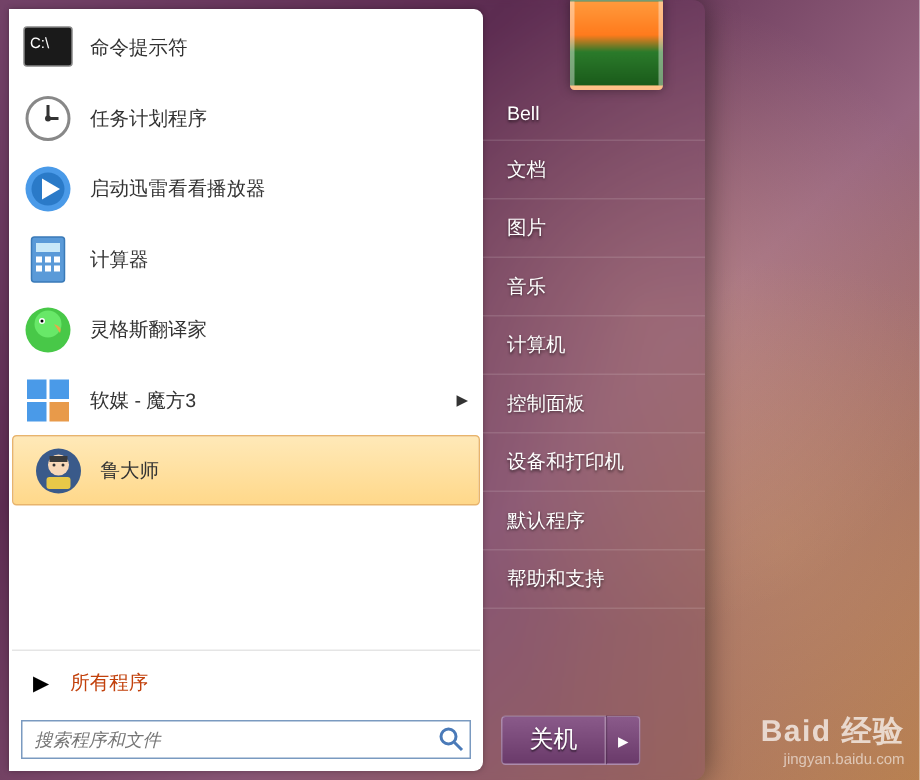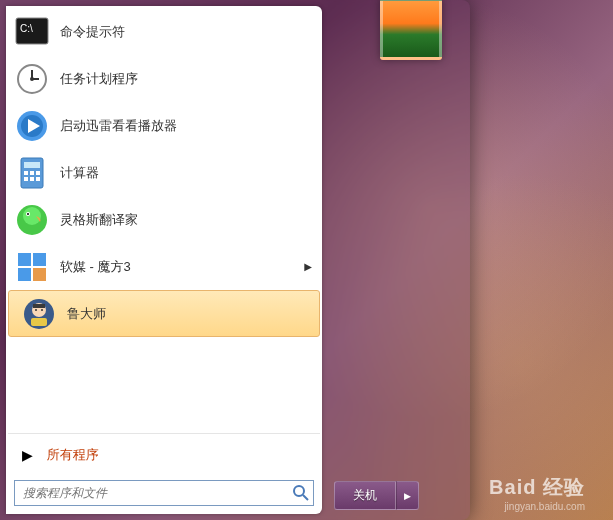--- a/index.html
+++ b/index.html
@@ -17,23 +17,23 @@
 .all-programs{display:flex;align-items:center;padding:8px 10px;cursor:pointer}
 .all-programs .arrow{font-size:14px;margin-right:14px;margin-left:6px}
 .all-programs-label{font-size:13px;color:#c2410c}
 .search-box{margin:8px;position:relative}
 .search-input{width:100%;height:26px;padding:0 28px 0 8px;border:1px solid #7a9ac0;font-size:12px;font-style:italic;color:#888;outline:none;font-family:Liberation Serif, serif}
 .search-icon{position:absolute;right:4px;top:4px;width:18px;height:18px}
 .right-panel{flex:1;padding:58px 0 0 0;display:flex;flex-direction:column}
 .user-picture{position:absolute;top:-2px;left:380px;width:62px;height:62px;border:3px solid rgba(255,255,255,.4);background:linear-gradient(#ff9a3c 0%,#ff7a1c 40%,#2a7a2a 60%,#1a5a1a 100%);border-radius:3px;box-shadow:0 0 8px rgba(0,0,0,.4)}
 .right-item{padding:10px 16px;color:#fff;font-size:13px;cursor:pointer;text-shadow:0 1px 2px rgba(0,0,0,.6);border-bottom:1px solid rgba(255,255,255,.12)}
 .shutdown-area{margin-top:auto;padding:10px 12px;display:flex}
-.shutdown-btn{background:linear-gradient(#8a5a8a,#6a3a6a);border:1px solid rgba(255,255,255,.3);color:#fff;padding:5px 18px;font-size:12px;border-radius:3px 0 0 3px;cursor:pointer;text-shadow:0 1px 1px rgba(0,0,0,.5)}
+.shutdown-btn{background:linear-gradient(#8a5a8a,#6a3a6a);border:1px solid rgba(255,255,255,.3);color:#fff;padding:5px 18px;font-size:16px;border-radius:3px 0 0 3px;cursor:pointer;text-shadow:0 1px 1px rgba(0,0,0,.5)}
 .shutdown-arrow{background:linear-gradient(#8a5a8a,#6a3a6a);border:1px solid rgba(255,255,255,.3);border-left:1px solid rgba(0,0,0,.2);color:#fff;padding:5px 7px;font-size:9px;border-radius:0 3px 3px 0;cursor:pointer}
-.watermark{position:absolute;right:28px;bottom:8px;color:rgba(255,255,255,.7);font-size:11px;text-align:right}
+.watermark{position:absolute;right:10px;bottom:8px;color:rgba(255,255,255,.7);font-size:11px;text-align:right}
 .watermark .brand{font-size:20px;font-weight:bold;letter-spacing:1px}
 .watermark .sub{font-size:10px;opacity:.8}
 svg{width:100%;height:100%}
 </style>
 </head>
 <body>
 
 <div class="desktop-bg"></div>
 
 <div class="start-menu">
@@ -133,20 +133,31 @@
         <svg viewBox="0 0 18 18">
             <circle cx="7" cy="7" r="5" fill="none" stroke="#4a7ab8" stroke-width="2"></circle>
             <line x1="11" y1="11" x2="16" y2="16" stroke="#4a7ab8" stroke-width="2"></line>
           </svg>
       </span>
     </div>
   </div>
 
   <div class="right-panel">
     <div class="user-picture"></div>
+    <div id="right-items">
+        <div class="right-item">Bell</div>
+        <div class="right-item">文档</div>
+        <div class="right-item">图片</div>
+        <div class="right-item">音乐</div>
+        <div class="right-item">计算机</div>
+        <div class="right-item">控制面板</div>
+        <div class="right-item">设备和打印机</div>
+        <div class="right-item">默认程序</div>
+        <div class="right-item">帮助和支持</div>
+      </div>
     <div class="shutdown-area">
       <button class="shutdown-btn">关机</button>
       <button class="shutdown-arrow">▶</button>
     </div>
   </div>
 </div>
 
 <div class="watermark">
   <div class="brand">Baid 经验</div>
   <div class="sub">jingyan.baidu.com</div>

